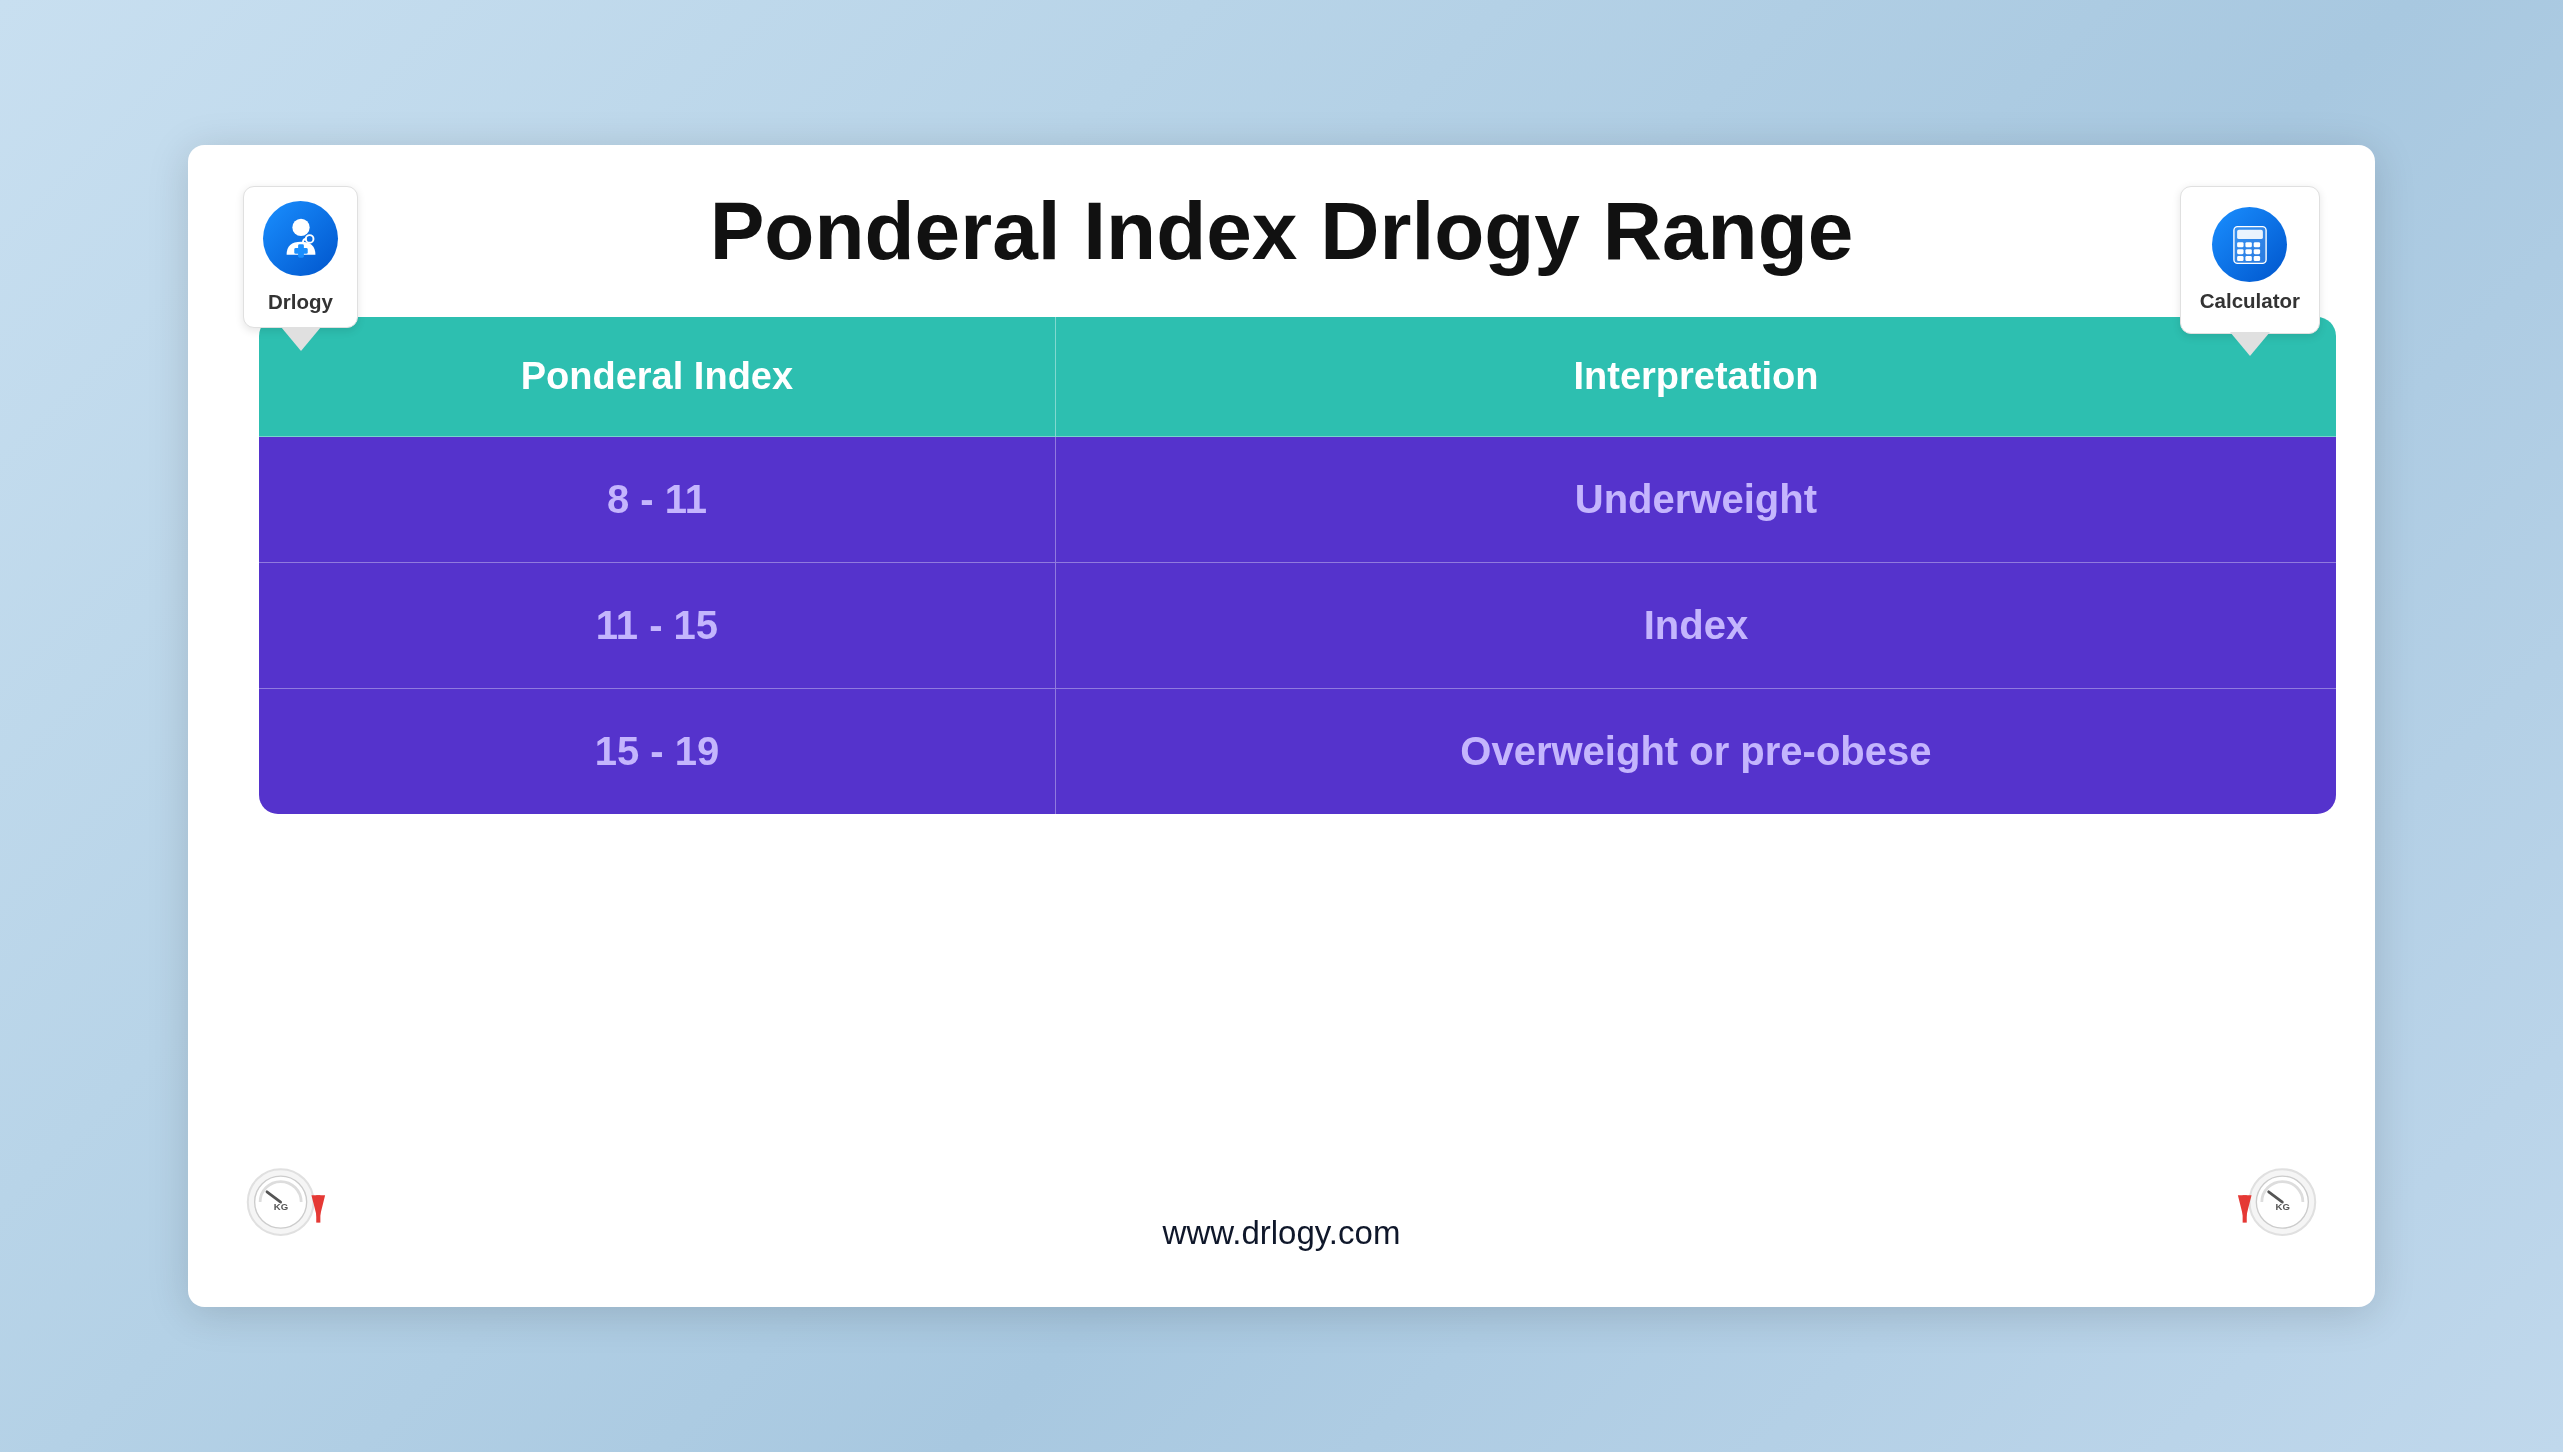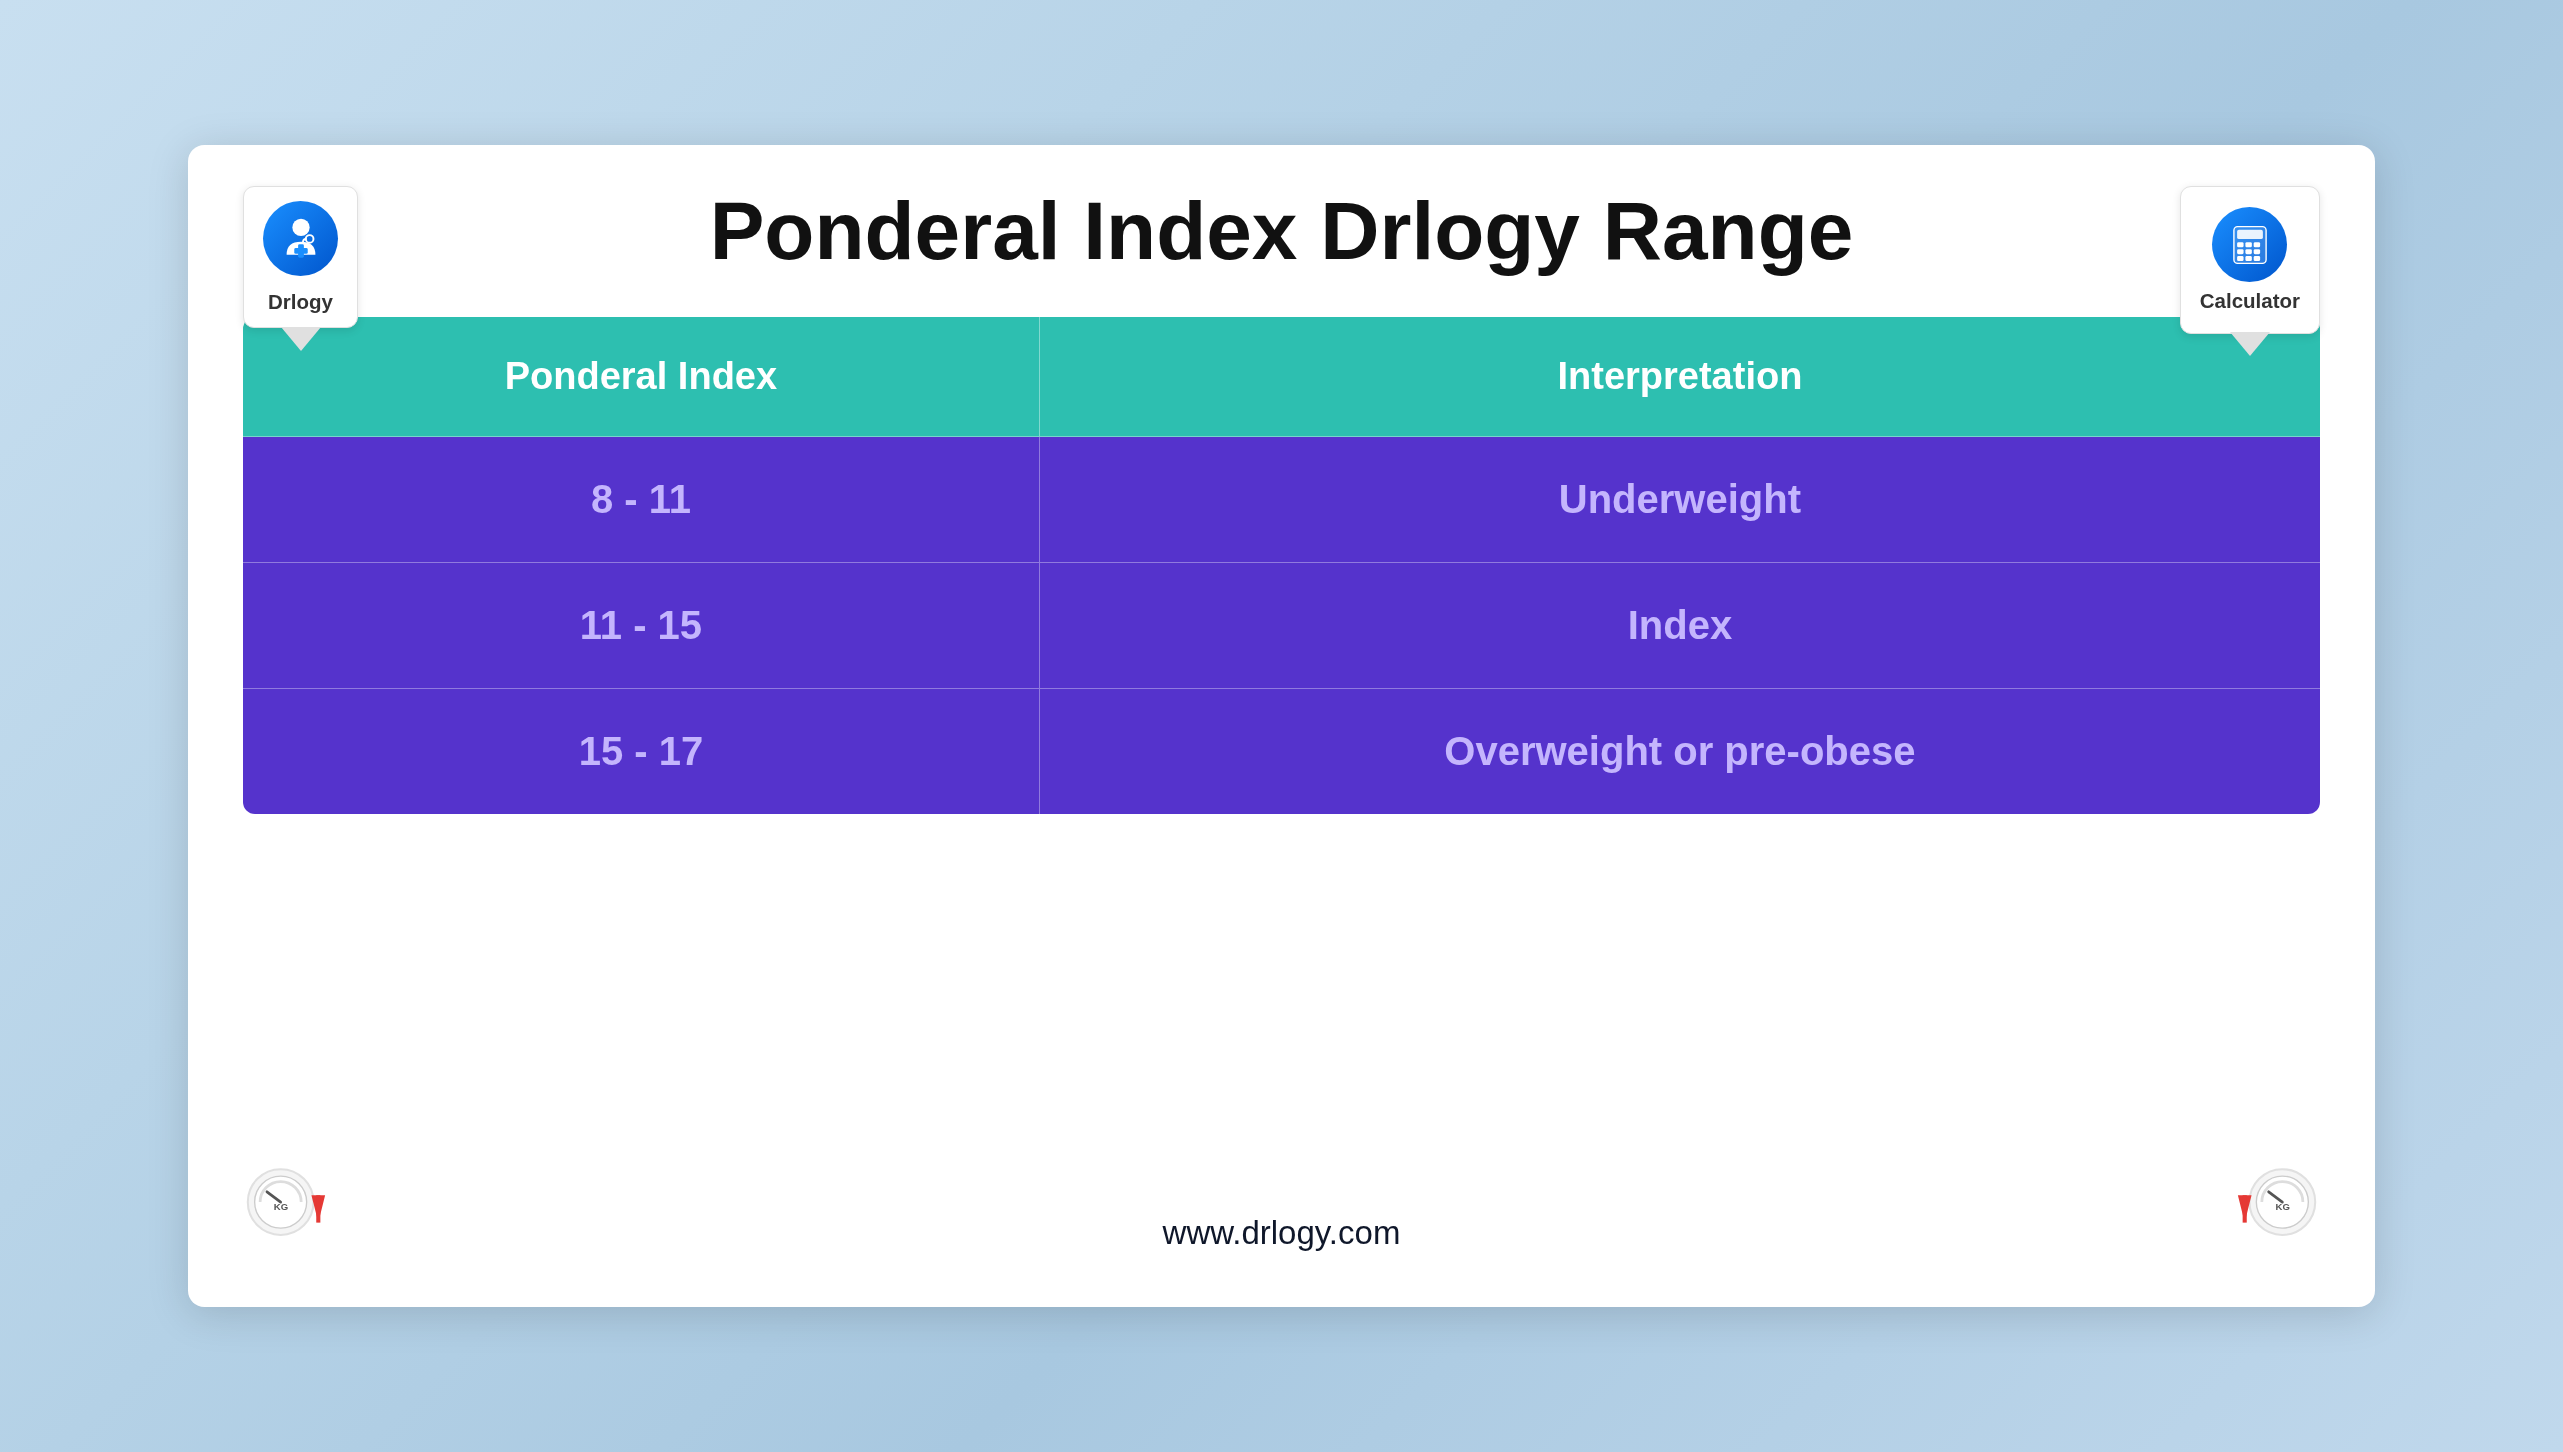--- a/index.html
+++ b/index.html
@@ -147,22 +147,23 @@
     }
 
     .table-container {
       flex: 1;
       margin-bottom: 41px;
     }
 
     .data-table {
       width: 100%;
       border-collapse: collapse;
-      border-radius: 12px;
+      border-radius: 19px;
       overflow: hidden;
+      margin-left: 16px;
     }
 
     .table-header-row th {
       background: #2dbfb0;
       color: white;
       font-size: 38px;
       font-weight: 800;
       padding: 38px 27px;
       text-align: center;
     }
@@ -280,21 +281,21 @@
       <tbody>
         <tr class="table-body-row">
           <td>8 - 11</td>
           <td>Underweight</td>
         </tr>
         <tr class="table-body-row">
           <td>11 - 15</td>
           <td>Index</td>
         </tr>
         <tr class="table-body-row">
-          <td>15 - 17</td>
+          <td>15 - 19</td>
           <td>Overweight or pre-obese</td>
         </tr>
       </tbody>
     </table>
   </div>
 
   <div class="card-footer">
 
     <div class="footer-icon-left">
       <svg width="89" height="89" viewBox="0 0 130 130" xmlns="http://www.w3.org/2000/svg">

